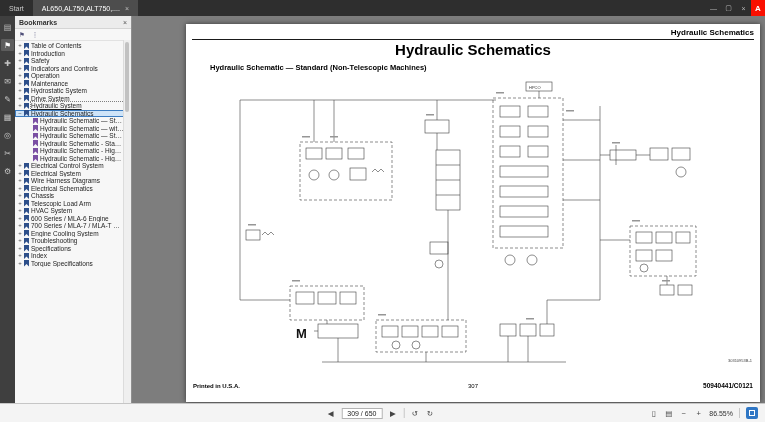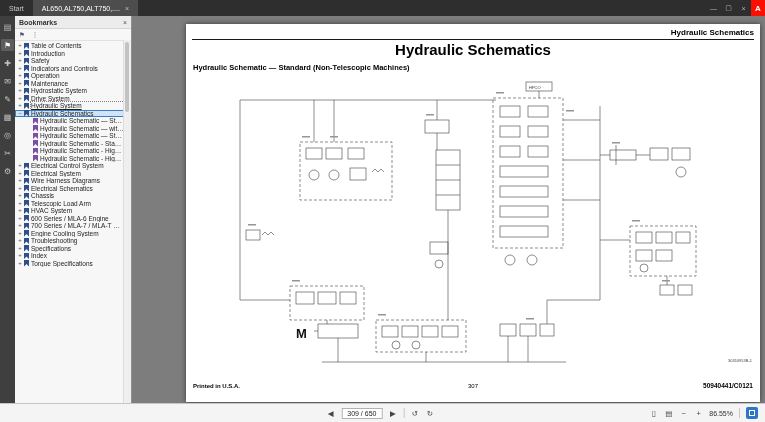--- a/index.html
+++ b/index.html
@@ -46,21 +46,21 @@
   .bm-thumb{position:absolute;top:2px;left:1px;width:4px;height:70px;background:#c2c2c2;border-radius:2px;}
 
   
   .viewer{position:absolute;top:16px;left:132px;right:0;bottom:18px;background:var(--viewer-bg,#7d7d7d);}
   .page{position:absolute;left:54px;top:8px;width:574px;height:378px;background:#ffffff;
     box-shadow:0 0 5px rgba(0,0,0,0.55);}
   .page-header{position:absolute;top:4px;left:6px;right:6px;text-align:right;font-size:8px;
     font-weight:bold;color:#000;border-bottom:1px solid #1a1a1a;padding-bottom:2px;}
   .page-title{position:absolute;top:17px;left:0;right:0;text-align:center;font-size:15px;
     font-weight:bold;color:#000;}
-  .page-subtitle{position:absolute;top:39px;left:7px;font-size:7.5px;font-weight:bold;color:#000;}
+  .page-subtitle{position:absolute;top:39px;left:24px;font-size:7.5px;font-weight:bold;color:#000;}
   .diagram{position:absolute;left:40px;top:56px;width:510px;height:292px;}
   .drawing-number{position:absolute;right:8px;top:334px;font-size:4px;color:#444;}
   .pf-left{position:absolute;left:7px;bottom:13px;font-size:6px;font-weight:bold;color:#000;}
   .pf-center{position:absolute;left:0;right:0;bottom:13px;text-align:center;font-size:6px;color:#000;}
   .pf-right{position:absolute;right:7px;bottom:13px;font-size:6.5px;font-weight:bold;color:#000;}
 
   
   .btoolbar{position:absolute;left:0;right:0;bottom:0;height:18px;background:var(--toolbar-bg,#f4f4f4);
     border-top:1px solid #c6c6c6;display:flex;align-items:center;font-size:7.5px;color:#454545;z-index:5;}
   .bt-center{position:absolute;left:50%;transform:translateX(-52%);display:flex;align-items:center;gap:6px;}

